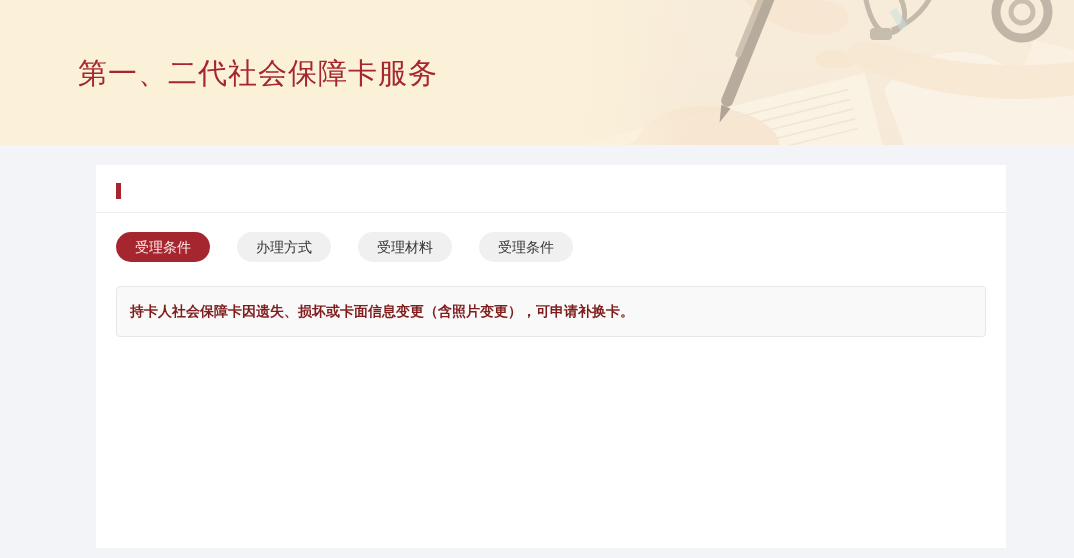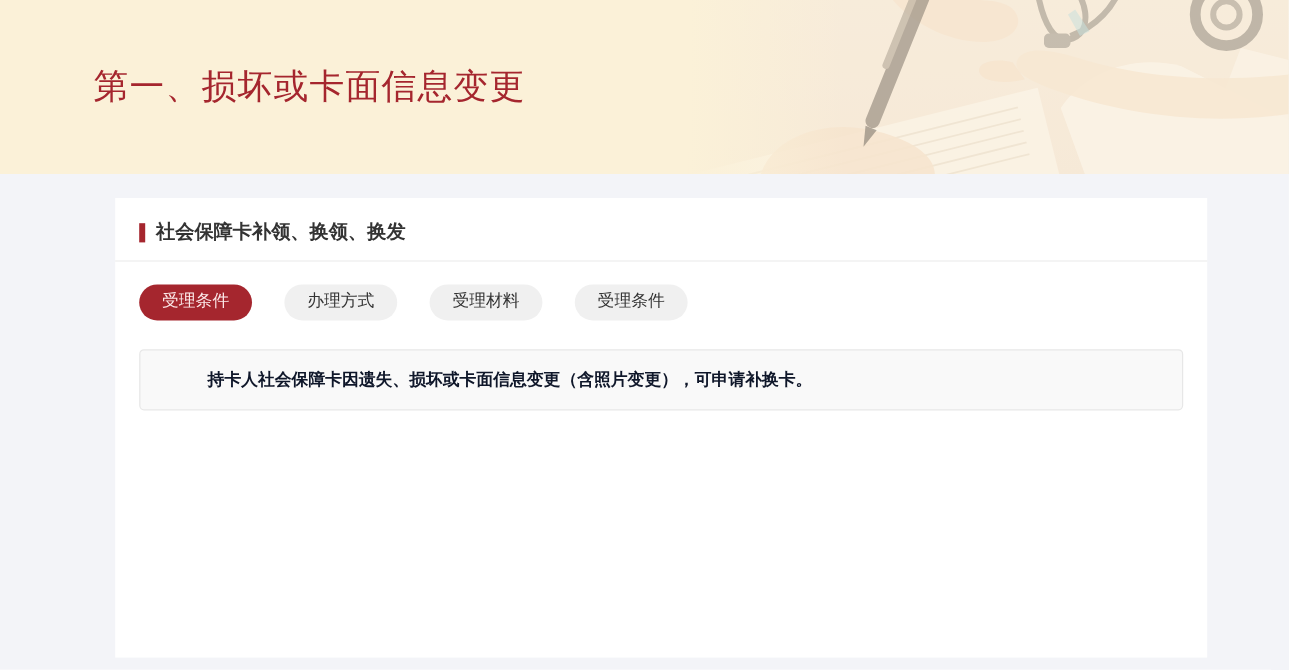--- a/index.html
+++ b/index.html
@@ -72,51 +72,50 @@
     margin-top: 19px;
   }
   .tab {
     height: 30px;
     padding: 0 19px;
     border: none;
     border-radius: 16px;
     background: #f0f0f0;
     color: #333333;
     font-size: 14px;
-    font-family: Liberation Serif, serif;
+    font-family: Liberation Sans, sans-serif;
     cursor: pointer;
     line-height: 30px;
     white-space: nowrap;
   }
   .tab.active {
     background: #a5262e;
     color: #fceaea;
   }
   .info-box {
     margin: 24px 20px 0 20px;
     background: #f9f9f9;
     border: 1px solid #e7e7e7;
     border-radius: 4px;
     padding: 16px 13px;
   }
   .info-box p {
     font-size: 14px;
     font-weight: bold;
-    color: #0f172a;
+    color: #7f1d1d;
     line-height: 1.2;
-    margin-left: 43px;
   }
 </style>
 </head>
 <body>
 
 <div class="page">
 
   <header class="banner">
-    <h1 class="banner-title">第一、损坏或卡面信息变更</h1>
+    <h1 class="banner-title">第一、二代社会保障卡服务</h1>
     <div class="banner-photo">
       <svg viewBox="0 0 500 145" preserveAspectRatio="none" aria-hidden="true">
         <defs>
           <linearGradient id="fadeL" x1="0" y1="0" x2="1" y2="0">
             <stop offset="0" stop-color="#fbf1d8" stop-opacity="1"></stop>
             <stop offset="1" stop-color="#fbf1d8" stop-opacity="0"></stop>
           </linearGradient>
           <linearGradient id="wall" x1="0" y1="0" x2="0" y2="1">
             <stop offset="0" stop-color="#f5e9d8"></stop>
             <stop offset="1" stop-color="#f3e4d2"></stop>
@@ -170,21 +169,20 @@
         <rect x="0" y="0" width="130" height="145" fill="url(#fadeL)"></rect>
       </svg>
     </div>
   </header>
 
   <main class="content-area">
     <section class="card">
 
       <div class="section-header">
         <span class="red-bar"></span>
-        <h2>社会保障卡补领、换领、换发</h2>
       </div>
 
       <div class="tabs">
         <button class="tab active">受理条件</button>
         <button class="tab">办理方式</button>
         <button class="tab">受理材料</button>
         <button class="tab">受理条件</button>
       </div>
 
       <div class="info-box">

